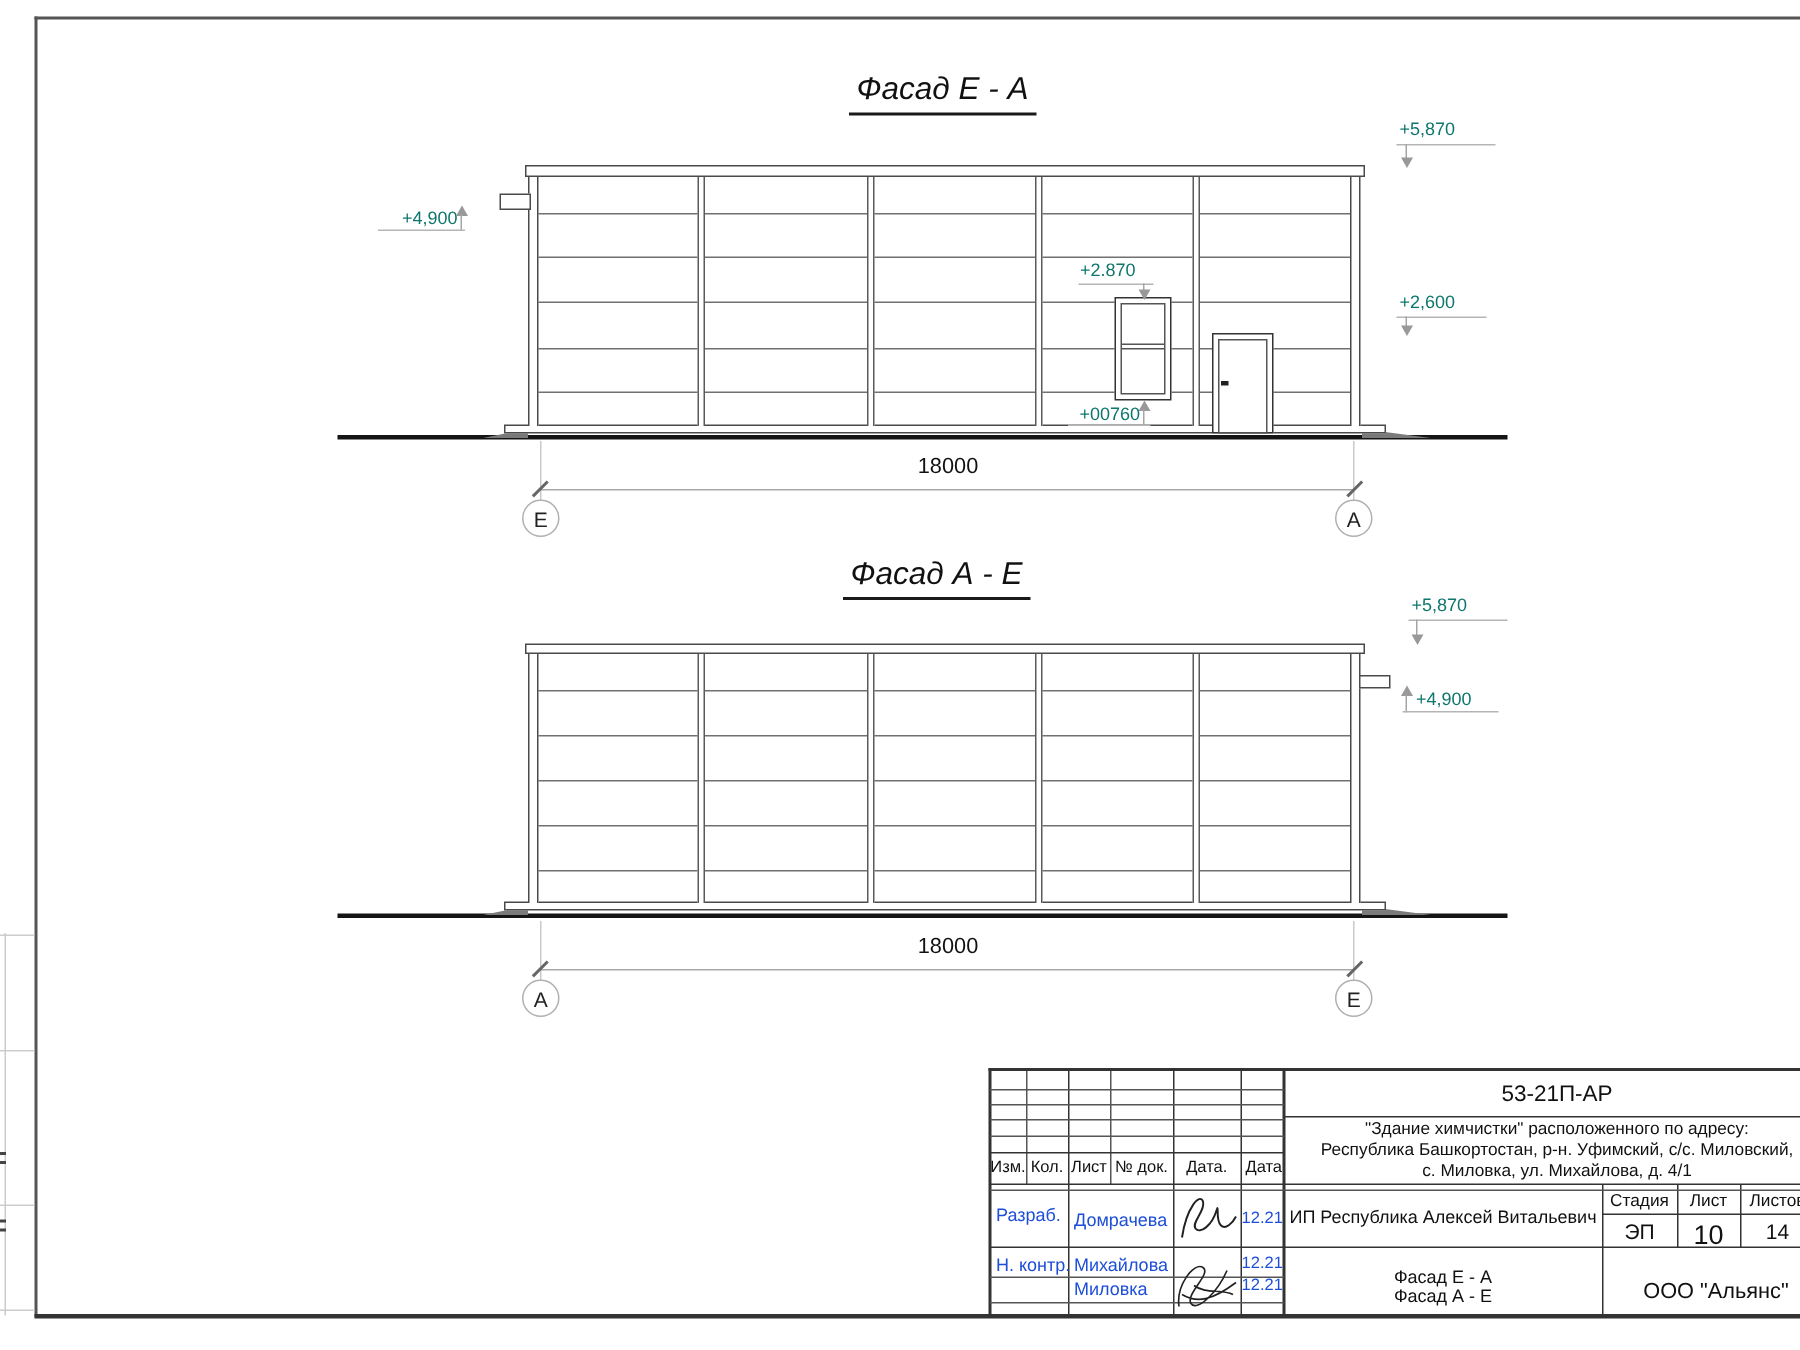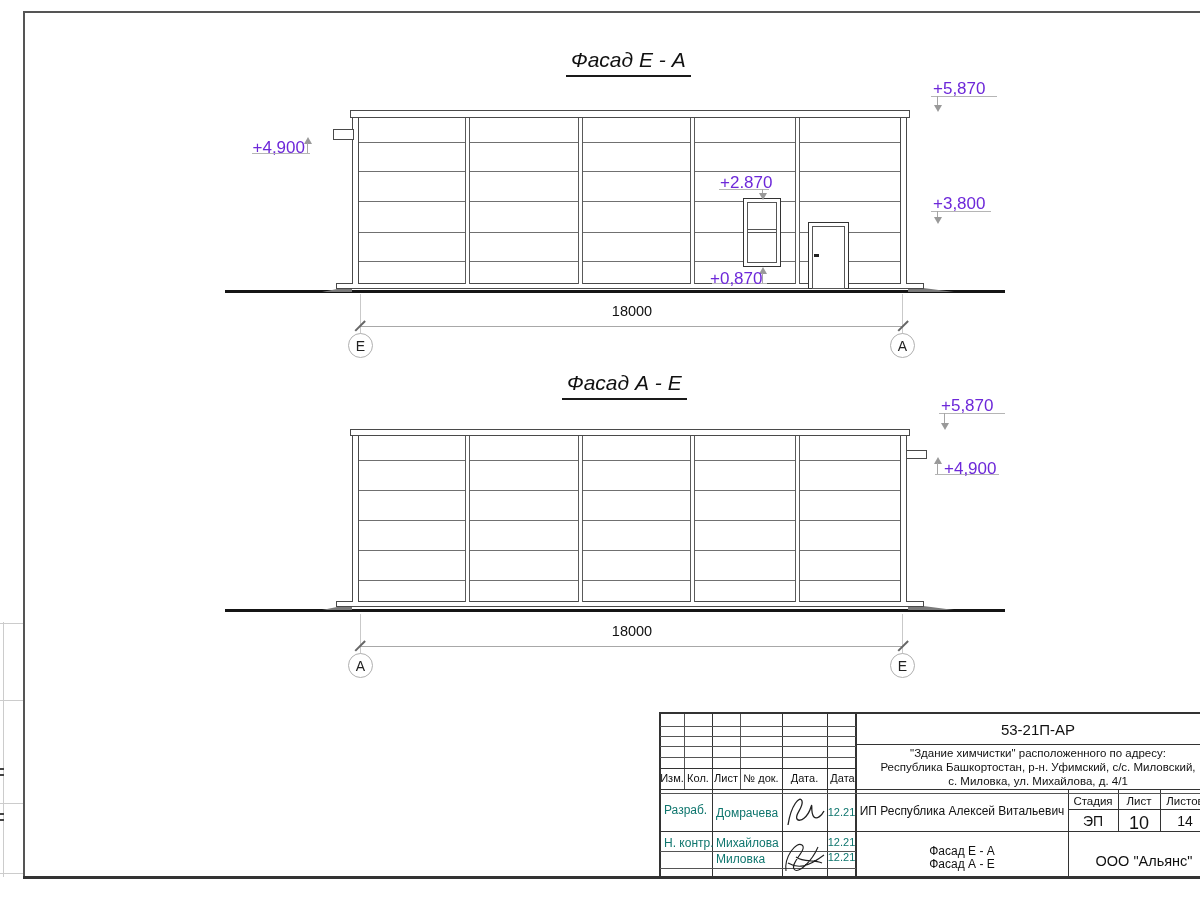--- a/index.html
+++ b/index.html
@@ -15,30 +15,30 @@
   .mull{position:absolute;background:#fff;border-left:1px solid #5a5a5a;border-right:1px solid #5a5a5a;box-sizing:border-box;}
   .phl{position:absolute;background:#707070;height:1px;}
   .base{position:absolute;background:#fff;border:1px solid #4a4a4a;box-sizing:border-box;}
   .wedge{position:absolute;background:#7a7a7a;}
   .ground{position:absolute;background:#151515;height:3px;}
   .ext{position:absolute;background:#c9c9c9;width:1px;}
   .dim{position:absolute;background:#a8a8a8;height:1px;}
   .tick{position:absolute;width:14px;height:1.5px;background:#666;transform:rotate(-45deg);}
   .circle{position:absolute;width:25px;height:25px;border:1px solid #b0b0b0;border-radius:50%;
           background:#fff;text-align:center;line-height:24px;font-size:14px;color:#222;box-sizing:border-box;}
-  .etext{position:absolute;font-size:17px;color:#6d28d9;white-space:nowrap;}
+  .etext{position:absolute;font-size:12px;color:#0f766e;white-space:nowrap;}
   .eline{position:absolute;background:#b5b5b5;height:1px;}
   .estem{position:absolute;background:#a5a5a5;width:1px;}
   .arrdn{position:absolute;width:0;height:0;border-left:4px solid transparent;border-right:4px solid transparent;border-top:7px solid #999;}
   .arrup{position:absolute;width:0;height:0;border-left:4px solid transparent;border-right:4px solid transparent;border-bottom:7px solid #999;}
   .glass{position:absolute;background:#fff;border:1.5px solid #333;box-sizing:border-box;}
   .inner{position:absolute;border:1px solid #555;box-sizing:border-box;}
   .sln{position:absolute;background:#333;}
   .sct{position:absolute;font-size:11px;color:#111;text-align:center;white-space:nowrap;}
-  .sbt{position:absolute;font-size:12px;color:#0f766e;white-space:nowrap;}
+  .sbt{position:absolute;font-size:12px;color:#1d4ed8;white-space:nowrap;}
 </style>
 </head>
 <body>
 
 <div id="sheet">
 
   <div class="ln" style="left:23px;top:11px;width:1177px;height:2px;background:#555;"></div>
   <div class="ln" style="left:23px;top:11px;width:2px;height:867px;background:#555;"></div>
   <div class="ln" style="left:23px;top:876px;width:1177px;height:2.5px;background:#333;"></div>
 
@@ -80,39 +80,39 @@
 
   <div class="glass" style="left:808px;top:222px;width:41px;height:67px;"></div>
   <div class="inner" style="left:812px;top:226px;width:33px;height:63px;"></div>
   <div class="ln" style="left:814px;top:254px;width:5px;height:3px;background:#222;"></div>
 
   <div class="etext" style="left:933px;top:79px;">+5,870</div>
   <div class="eline" style="left:931px;top:96px;width:66px;"></div>
   <div class="estem" style="left:937px;top:96px;height:10px;"></div>
   <div class="arrdn" style="left:934px;top:105px;"></div>
 
-  <div class="etext" style="left:933px;top:194px;">+3,800</div>
+  <div class="etext" style="left:933px;top:194px;">+2,600</div>
   <div class="eline" style="left:931px;top:211px;width:60px;"></div>
   <div class="estem" style="left:937px;top:211px;height:7px;"></div>
   <div class="arrdn" style="left:934px;top:217px;"></div>
 
   <div class="etext" style="left:250px;top:138px;width:55px;text-align:right;">+4,900</div>
   <div class="arrup" style="left:304px;top:137px;"></div>
   <div class="estem" style="left:307px;top:143px;height:11px;"></div>
   <div class="eline" style="left:252px;top:153px;width:58px;"></div>
 
   <div class="etext" style="left:720px;top:173px;">+2.870</div>
   <div class="eline" style="left:719px;top:189px;width:50px;"></div>
   <div class="estem" style="left:762px;top:189px;height:5px;"></div>
   <div class="arrdn" style="left:759px;top:193px;"></div>
 
   <div class="arrup" style="left:759px;top:267px;"></div>
   <div class="estem" style="left:762px;top:273px;height:11px;"></div>
   <div class="eline" style="left:712px;top:283px;width:55px;"></div>
-  <div class="etext" style="left:710px;top:269px;width:50px;text-align:right;">+0,870</div>
+  <div class="etext" style="left:710px;top:269px;width:50px;text-align:right;">+00760</div>
 
   <div class="ext" style="left:360px;top:294px;height:40px;"></div>
   <div class="ext" style="left:902px;top:294px;height:40px;"></div>
   <div class="dim" style="left:360px;top:326px;width:543px;"></div>
   <div class="tick" style="left:353px;top:325px;"></div>
   <div class="tick" style="left:896px;top:325px;"></div>
   <div class="txt" style="left:600px;top:303px;width:64px;text-align:center;font-size:14.5px;">18000</div>
   <div class="circle" style="left:348px;top:333px;">Е</div>
   <div class="circle" style="left:890px;top:333px;">А</div>
 

